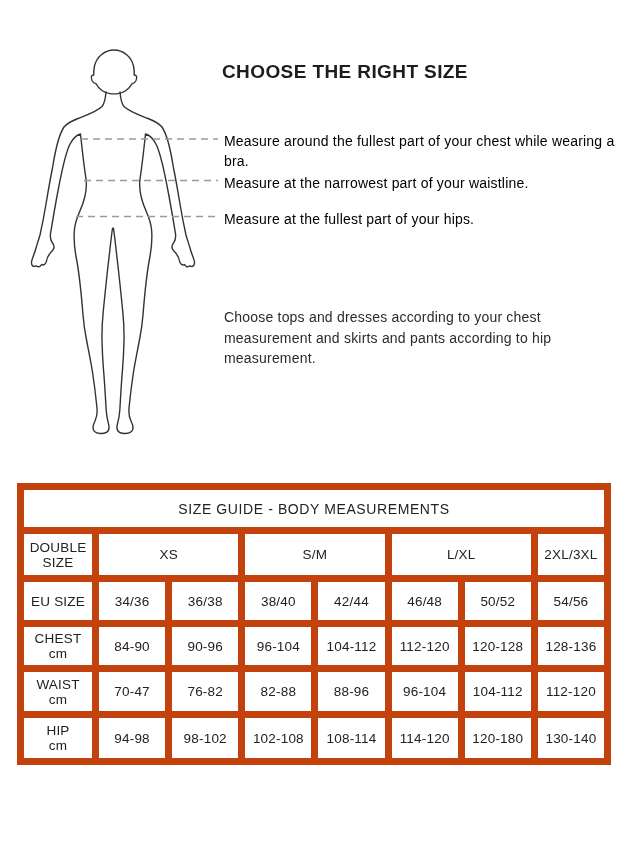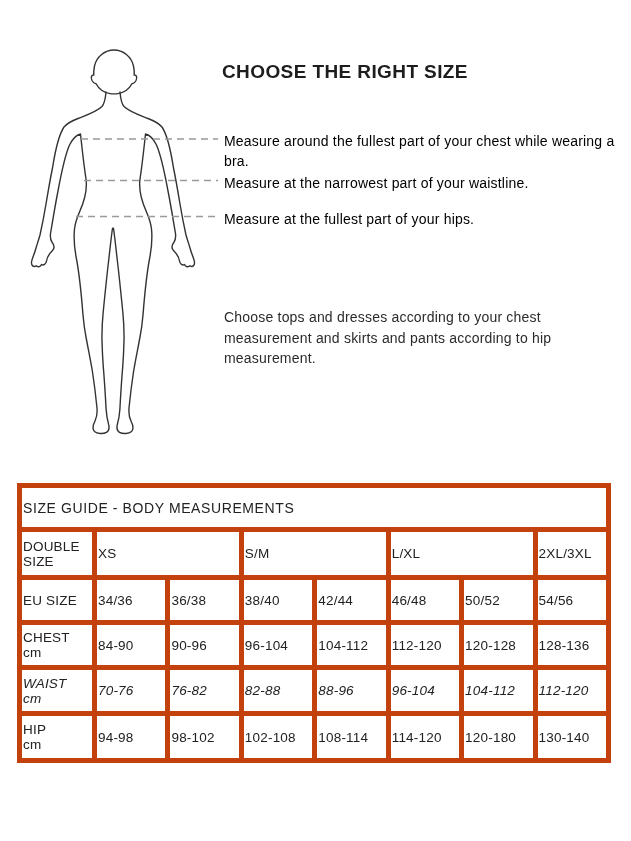--- a/index.html
+++ b/index.html
@@ -22,28 +22,28 @@
   .fit-note{
     position:absolute;left:224px;top:307px;width:368px;margin:0;
     font-size:14px;line-height:20.5px;letter-spacing:.2px;color:#2b2b2b;
   }
   table.size-table{
     position:absolute;left:17px;top:483px;width:594px;
     border-collapse:collapse;table-layout:fixed;
     font-size:13.5px;letter-spacing:.2px;color:#222;
   }
   .size-table td{
-    border:5px solid #c2410c;vertical-align:middle;padding:2px 1px;
+    border:7px solid #c2410c;text-align:center;vertical-align:middle;padding:2px 1px;
   }
   .r-title{height:44px;}
   .r-double{height:48px;}
   .r-size{height:45px;}
   .r-eu{height:45px;}
   .r-chest{height:45px;}
-  .r-waist{height:46px;font-style:italic;}
+  .r-waist{height:46px;}
   .r-hip{height:47px;}
   .table-title-cell{font-size:14px;letter-spacing:.6px;}
   .row-label{line-height:15px;}
   .cell-label,.cell-unit{display:block;}
 </style>
 </head>
 <body>
 
 <div class="page">
 
@@ -181,21 +181,21 @@
         <td>104-112</td>
         <td>112-120</td>
         <td>120-128</td>
         <td>128-136</td>
       </tr>
       <tr class="r-waist">
         <td class="row-label">
           <span class="cell-label">WAIST</span>
           <span class="cell-unit">cm</span>
         </td>
-        <td>70-76</td>
+        <td>70-47</td>
         <td>76-82</td>
         <td>82-88</td>
         <td>88-96</td>
         <td>96-104</td>
         <td>104-112</td>
         <td>112-120</td>
       </tr>
       <tr class="r-hip">
         <td class="row-label">
           <span class="cell-label">HIP</span>

